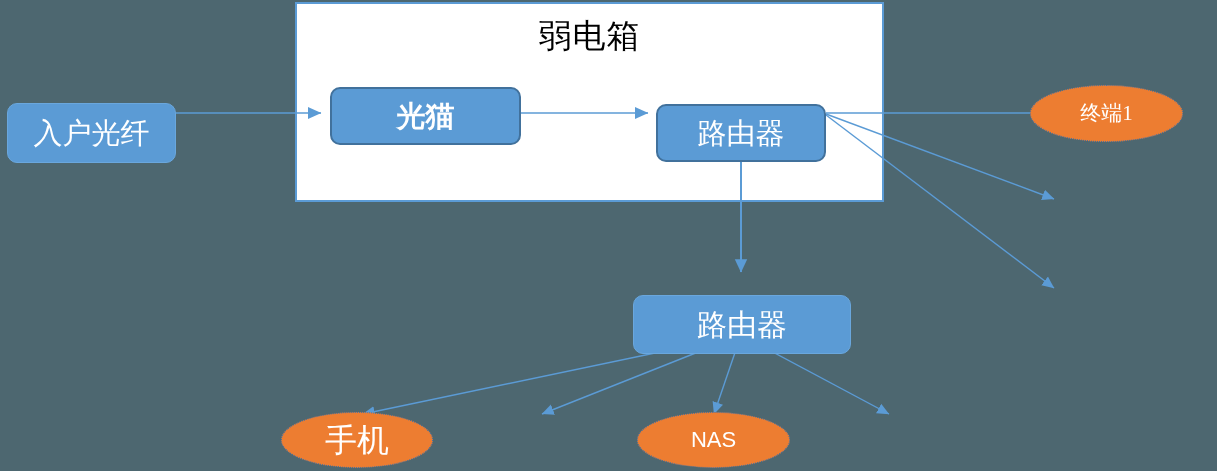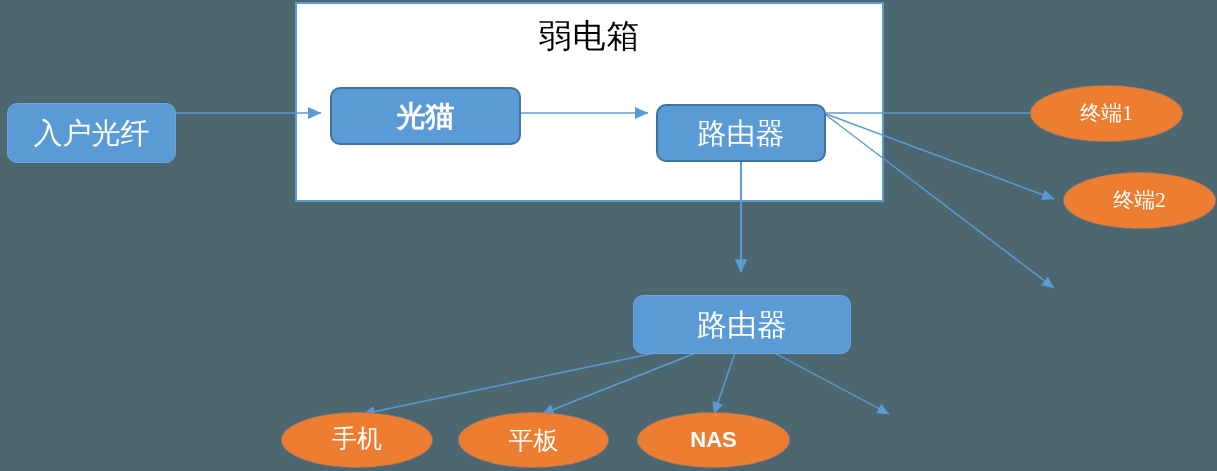--- a/index.html
+++ b/index.html
@@ -72,21 +72,20 @@
     color: #ffffff;
     display: flex;
     align-items: center;
     justify-content: center;
     box-sizing: border-box;
     font-family: "Liberation Serif", "DejaVu Serif", serif;
     line-height: 1;
   }
   .ellipse.latin {
     font-family: "Liberation Sans", "DejaVu Sans", sans-serif;
-    font-weight: bold;
   }
 </style>
 </head>
 <body>
 
 <div id="canvas">
 
   <div class="enclosure"></div>
 
   <svg class="wires" viewBox="0 0 1217 471" xmlns="http://www.w3.org/2000/svg">
@@ -141,19 +140,17 @@
 
   <div class="rbox soft" style="left:7px; top:84px; width:169px; height:60px; font-size:29px;">入户光纤</div>
 
   <div class="rbox outlined" style="left:330px; top:68px; width:191px; height:58px; font-size:29px;font-weight:bold;">光猫</div>
 
   <div class="rbox outlined" style="left:656px; top:85px; width:170px; height:58px; font-size:29px;">路由器</div>
 
   <div class="rbox soft" style="left:633px; top:276px; width:218px; height:59px; font-size:30px;">路由器</div>
 
   <div class="ellipse" style="left:1030px; top:85px; width:153px; height:57px; font-size:21px;">终端1</div>
-  <div class="ellipse" style="left:1063px; top:172px; width:153px; height:57px; font-size:21px;">终端2</div>
 
-  <div class="ellipse" style="left:281px; top:412px; width:152px; height:56px; font-size:25px;font-family:Liberation Mono, monospace;">手机</div>
-  <div class="ellipse" style="left:458px; top:412px; width:151px; height:56px; font-size:25px;">平板</div>
+  <div class="ellipse" style="left:281px; top:412px; width:152px; height:56px; font-size:32px;">手机</div>
   <div class="ellipse latin" style="left:637px; top:412px; width:153px; height:56px; font-size:22px;">NAS</div>
 
 </div>
 
 </body></html>

